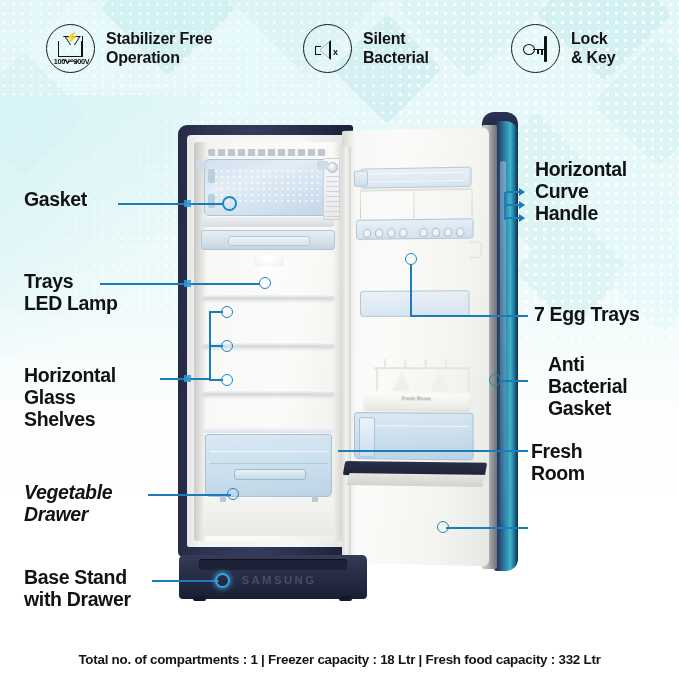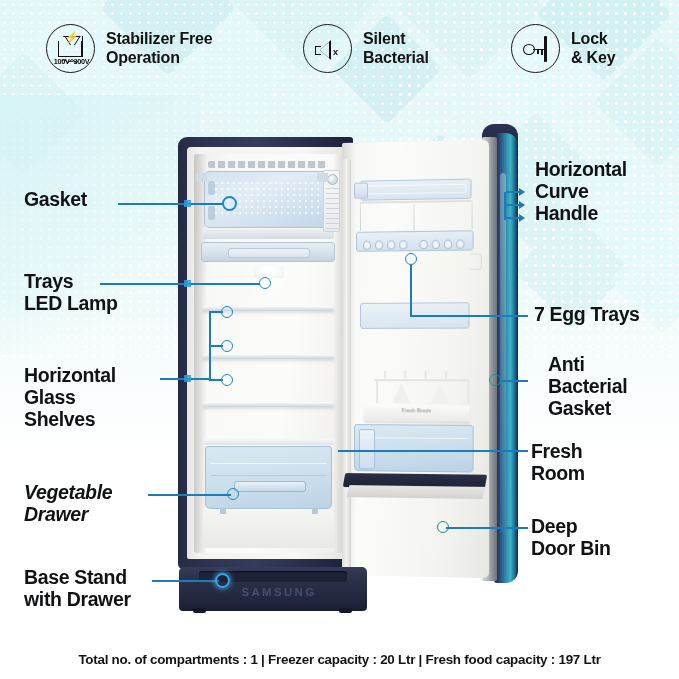--- a/index.html
+++ b/index.html
@@ -140,21 +140,21 @@
     position: absolute; left: 10px; top: 12.5px; width: 12px; height: 1.7px; background: #111;
   }
   .lk-t1 { position: absolute; left: 14px; top: 13.5px; width: 1.6px; height: 4px; background: #111; }
   .lk-t2 { position: absolute; left: 18px; top: 13.5px; width: 1.6px; height: 5.5px; background: #111; }
   .lk-bar {
     position: absolute; left: 21px; top: 0px; width: 2.6px; height: 26px; background: #111;
     border-radius: 1px;
   }
 
   
-  .fridge { position: absolute; left: 178px; top: 133px; width: 330px; height: 478px; }
+  .fridge { position: absolute; left: 178px; top: 121px; width: 330px; height: 478px; }
 
   
   .cab-outer {
     position: absolute; left: 0; top: 4px; width: 175px; height: 432px;
     background: linear-gradient(90deg,#262b45 0%, #2d3350 16%, #353b5c 44%, #262c47 78%, #1c2038 100%);
     border-radius: 9px 3px 3px 5px;
   }
   .cab-top {
     position: absolute; left: 2px; top: 0px; width: 178px; height: 13px;
     background: linear-gradient(90deg,#313category 0,#333a59 0%, #3b4264 40%, #2a3049 100%);
@@ -770,23 +770,21 @@
   <div class="label right" style="left:548px; top:344px;margin-top:9px;">Anti
 Bacterial
 Gasket</div>
   <div class="line" style="left:500px; top:380px; width:28px;"></div>
   <div class="dot sm teal" style="left:489px; top:374px;"></div>
 
   <div class="label right" style="left:531px; top:440px;">Fresh
 Room</div>
   <div class="line" style="left:338px; top:450px; width:190px;"></div>
 
-  <div class="label right" style="left:531px; top:515px;">Deep
-Door Bin</div>
   <div class="line" style="left:446px; top:527px; width:82px;"></div>
   <div class="dot sm teal" style="left:437px; top:521px;"></div>
 
   <div class="footer-rule"></div>
   <div class="footer">
-    <div class="footer-text">Total no. of compartments : 1 | Freezer capacity : 20 Ltr | Fresh food capacity : 197 Ltr</div>
+    <div class="footer-text">Total no. of compartments : 1 | Freezer capacity : 18 Ltr | Fresh food capacity : 332 Ltr</div>
   </div>
 
 </div>
 
 </body></html>

